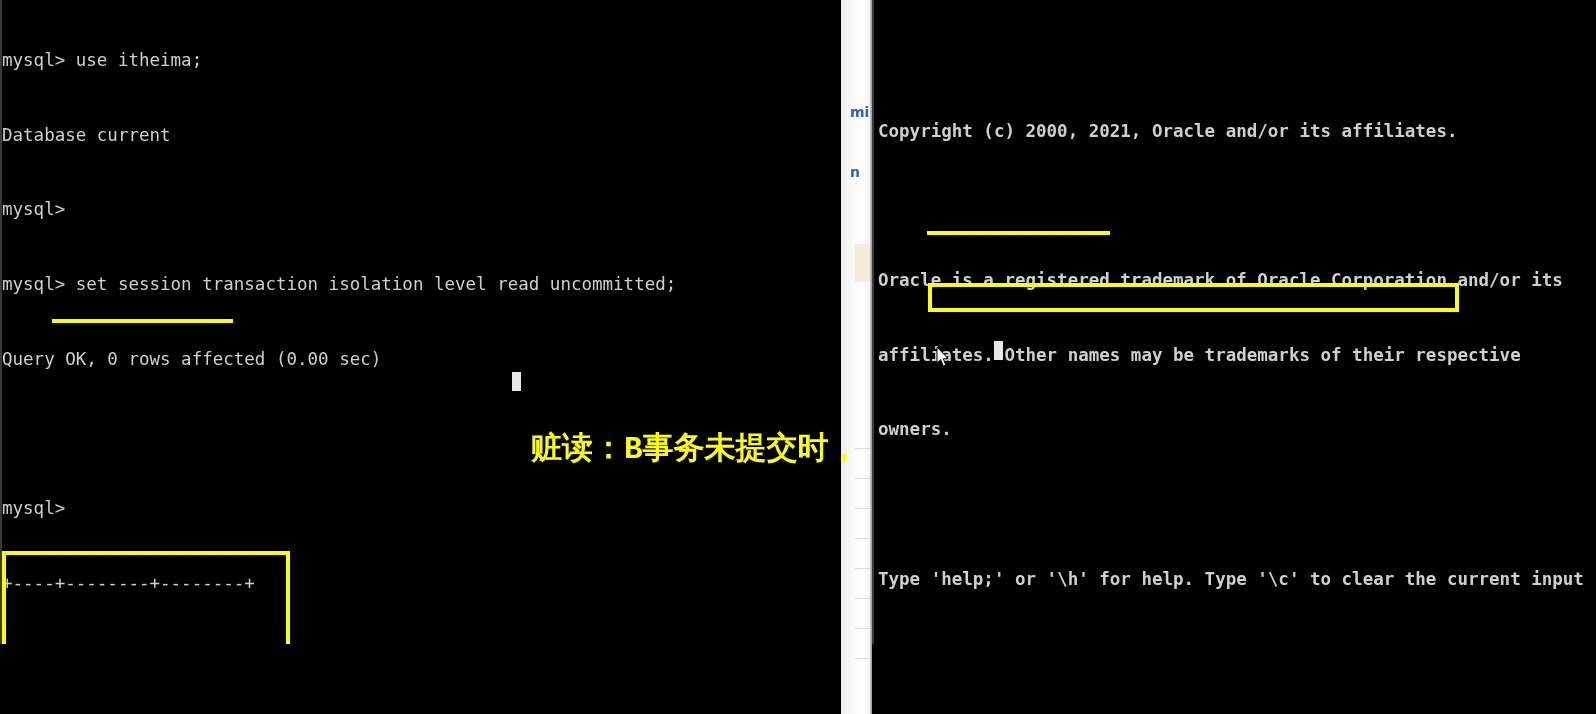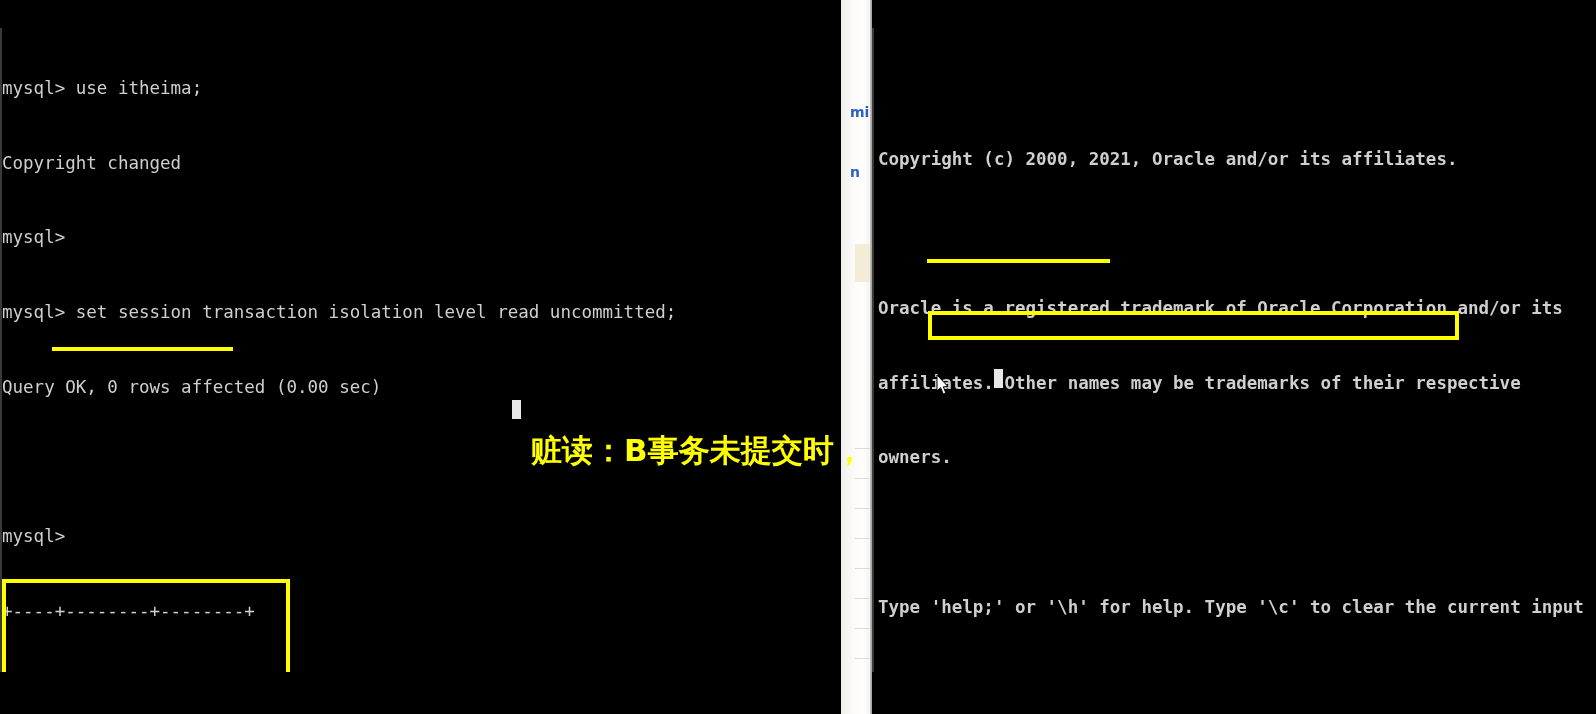--- a/index.html
+++ b/index.html
@@ -67,21 +67,20 @@
     background: linear-gradient(to right,#cfcdc9,#9a9894);
   }
 
   
   .terminal {
     position: absolute;
     top: 0;
     height: 644px;
     background: #000000;
     overflow: hidden;
-    margin-top: 28px;
   }
   #term-left  { left: 0px;   width: 830px; }
   #term-right { left: 872px; width: 724px; font-weight: bold; }
 
   .term-edge {
     position: absolute;
     top: 0; left: 0;
     width: 2px; height: 714px;
     background: #3a3a3a;
   }
@@ -128,21 +127,21 @@
     width: 700px;
     height: 44px;
     color: #ffff00;
     font-family: "DejaVu Sans", "Liberation Sans", sans-serif;
     font-size: 31px;
     font-weight: 700;
     line-height: 44px;
     white-space: pre;
     letter-spacing: 0px;
   }
-  #caption .seg { position: absolute; top: 0; }
+  #caption .seg { position: absolute; top: 0; font-family: Liberation Mono, monospace; }
   #caption-a { left: 0px; }
   #caption-b { left: 341px; }
 
   
   .text-cursor {
     position: absolute;
     background: #e8e8e8;
     width: 9px;
     height: 19px;
   }
@@ -175,21 +174,21 @@
   <div class="bg-rowline" style="top:658px;"></div>
 
   <div id="bg-window-edge"></div>
 </div>
 
 <div class="terminal" id="term-left">
   <div class="term-edge"></div>
 
   <div class="term-body">
     <span class="line">mysql&gt; use itheima;</span>
-    <span class="line">Copyright changed</span>
+    <span class="line">Database current</span>
     <span class="line">mysql&gt;</span>
     <span class="line">mysql&gt; set session transaction isolation level read uncommitted;</span>
     <span class="line">Query OK, 0 rows affected (0.00 sec)</span>
     <span class="line"></span>
     <span class="line">mysql&gt;</span>
     <span class="line">+----+--------+--------+</span>
     
     
     
     

